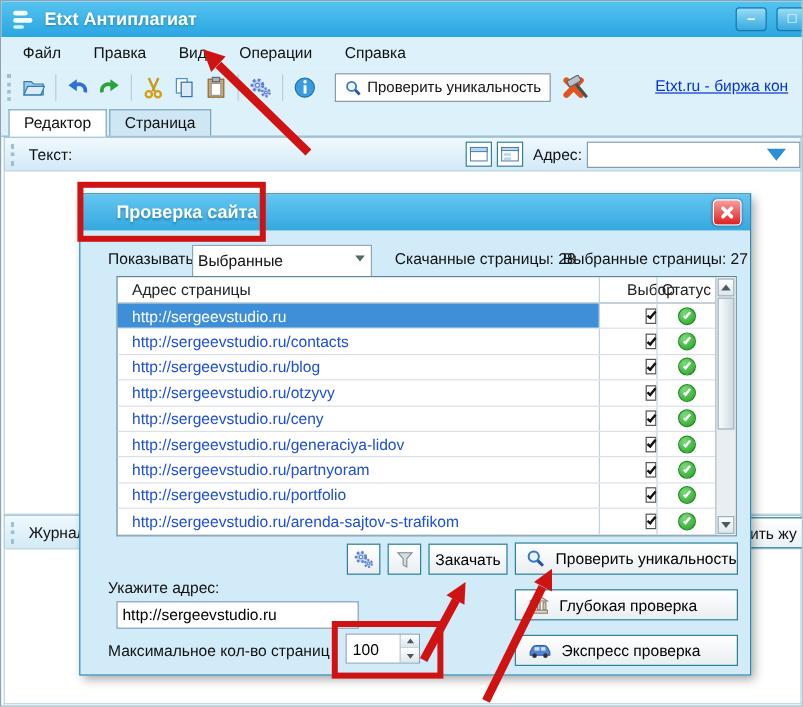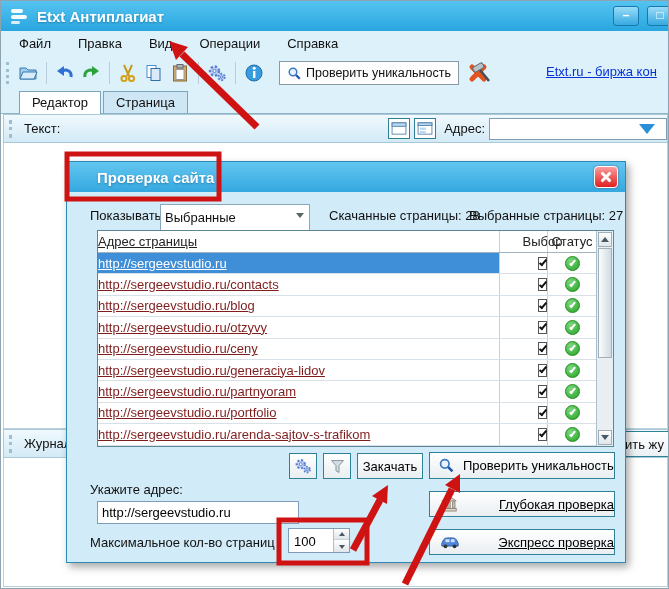--- a/index.html
+++ b/index.html
@@ -30,21 +30,21 @@
   .tb-ico { width:22px; height:22px; margin:0 2px; display:flex; align-items:center; justify-content:center; }
   .tb-sep { width:1px; height:22px; background:#b9cdd9; margin:0 5px; }
   .tb-btn { display:flex; align-items:center; gap:4px; height:24px; padding:0 7px; margin-left:12px;
     background:#fdfdfd; border:1px solid #8a9aa5; font-size:12.5px; }
   .tb-link { position:absolute; left:545px; top:8px; color:#0633d8; text-decoration:underline;
     white-space:nowrap; font-size:13px; }
   .hammer { position:absolute; left:470px; top:6px; width:22px; height:22px; }
 
   
   .tabbar { position:absolute; left:0; top:89px; width:669px; height:24px; background:#ddf1fb;
-    border-bottom:1px solid #8fb2c4; display:flex; align-items:flex-end; padding-left:18px; }
+    border-bottom:1px solid #8fb2c4; display:flex; align-items:flex-end; padding-left:6px; }
   .tab { padding:3px 12px 3px 12px; border:1px solid #7ba6b8; border-bottom:none; margin-right:2px; }
   .tab.active { background:#fff; position:relative; top:1px; padding-bottom:4px; }
   .tab.inactive { background:#cfe7f4; }
 
   
   .strip { position:absolute; left:2px; width:665px; height:29px;
     background:linear-gradient(#f0f9fe,#d3eaf6); border:1px solid #a9c9d8;
     display:flex; align-items:center; }
   .strip .grip { height:18px; }
   #text-strip { top:113px; }
@@ -81,28 +81,28 @@
   .combo { position:absolute; left:93px; top:42px; width:150px; height:27px; background:#fff;
     border:1px solid #8aa8b8; display:flex; align-items:center; padding-left:4px; }
   .combo .chev { position:absolute; right:5px; top:8px; width:0; height:0;
     border-left:4px solid transparent; border-right:4px solid transparent; border-top:5px solid #566; }
 
   
   .ptable { position:absolute; left:30px; top:68px; width:517px; height:217px; background:#fff;
     border:1px solid #5d8699; }
   .t-inner { position:absolute; left:0; top:0; right:17px; bottom:0; }
   .t-head { display:flex; height:22px; border-bottom:1px solid #9fb4bf; align-items:center; }
-  .c-url { flex:1; padding-left:0; overflow:hidden; white-space:nowrap;text-decoration:underline; }
+  .c-url { flex:1; padding-left:12px; overflow:hidden; white-space:nowrap; }
   .c-sel { width:48px; text-align:center; border-left:1px solid #c3d2da; align-self:stretch;
     display:flex; align-items:center; justify-content:center;padding-left:38px; }
   .c-st  { width:49px; text-align:center; border-left:1px solid #c3d2da; align-self:stretch;
     display:flex; align-items:center; justify-content:center; }
   .t-head .c-url, .t-head .c-sel, .t-head .c-st { color:#222; }
   .trow { display:flex; height:21.4px; border-bottom:1px solid #d7e1e7; align-items:stretch; }
-  .trow .c-url { display:flex; align-items:center; color:#7f1d1d; }
+  .trow .c-url { display:flex; align-items:center; color:#1d4ed8; }
   .trow.sel .c-url { background:#3e8ed8; color:#fff; }
   .cb { width:13px; height:13px; background:#fff; border:1px solid #555; display:inline-flex;
     align-items:center; justify-content:center; }
   .tick { width:4px; height:8px; border:solid #111; border-width:0 2px 2px 0; transform:rotate(40deg); margin-top:-2px; }
   .stok { width:15px; height:15px; border-radius:50%; background:radial-gradient(circle at 35% 30%,#7ed87e,#23a323);
     border:1px solid #1d8a1d; display:inline-flex; align-items:center; justify-content:center; }
   .tickw { width:3px; height:7px; border:solid #fff; border-width:0 2px 2px 0; transform:rotate(40deg); margin-top:-2px; }
   .t-scroll { position:absolute; right:0; top:0; bottom:0; width:17px; background:#e8eef2; border-left:1px solid #aebfc9; }
   .s-arrow { position:absolute; left:1px; width:14px; height:15px; background:linear-gradient(#fdfdfd,#dfe6ea);
     border:1px solid #9fb0ba; display:flex; align-items:center; justify-content:center; }
@@ -116,21 +116,21 @@
   .dbtn { position:absolute; height:26px; background:linear-gradient(#ffffff,#e9eef1);
     border:1px solid #2e8196; display:flex; align-items:center; justify-content:center;
     font-size:13px; color:#000; gap:8px; }
   #btn-load    { left:30px;  top:291px; width:158px; }
   #btn-gears   { left:222px; top:291px; width:28px; }
   #btn-funnel  { left:256px; top:291px; width:28px; }
   #btn-download{ left:290px; top:291px; width:66px; }
   #btn-check   { left:362px; top:290px; width:186px; height:27px; justify-content:flex-start; padding-left:8px; }
   #btn-deep    { left:362px; top:329px; width:186px; justify-content:flex-start; padding-left:10px; }
   #btn-express { left:362px; top:367px; width:186px; justify-content:flex-start; padding-left:10px; }
-  #btn-deep span.lbl, #btn-express span.lbl { flex:1; text-align:right;text-decoration:underline; }
+  #btn-deep span.lbl, #btn-express span.lbl { flex:1; text-align:left; }
   .dlg-input { position:absolute; left:30px; top:339px; width:202px; height:23px;
     border:1px solid #7f9db9; background:#fff; padding:0 4px; font-size:13px; font-family:inherit; }
   .spinner { position:absolute; left:221px; top:366px; width:62px; height:25px; border:1px solid #7f9db9; background:#fff; }
   .spinner input { position:absolute; left:0; top:0; width:44px; height:23px; border:none; outline:none;
     padding:2px 0 0 5px; font-size:13px; font-family:inherit; }
   .spin-btns { position:absolute; right:0; top:0; bottom:0; width:16px; border-left:1px solid #aebfc9; }
   .spin-b { position:absolute; left:0; width:15px; height:11px; background:linear-gradient(#fdfdfd,#dfe6ea);
     display:flex; align-items:center; justify-content:center; }
   .spin-b.up { top:0; border-bottom:1px solid #c5d2da; } .spin-b.dn { bottom:0; }
   .spin-b .tri-up { border-left-width:3px; border-right-width:3px; border-bottom-width:4px; }

